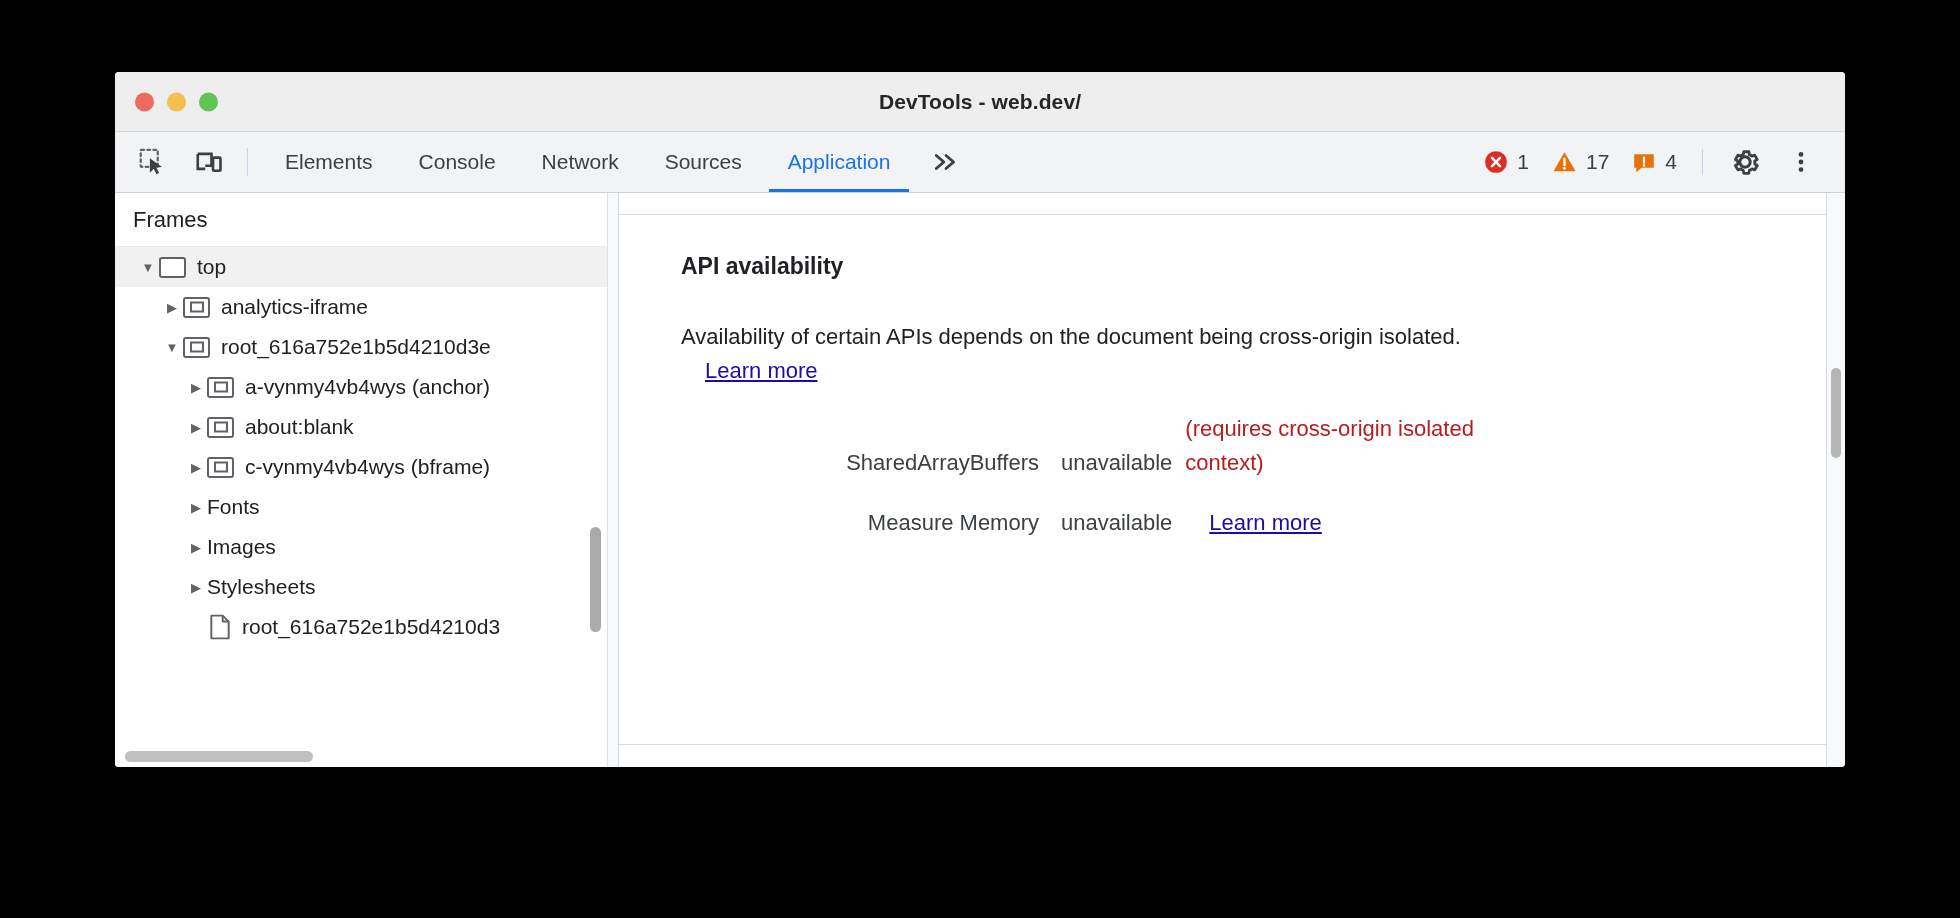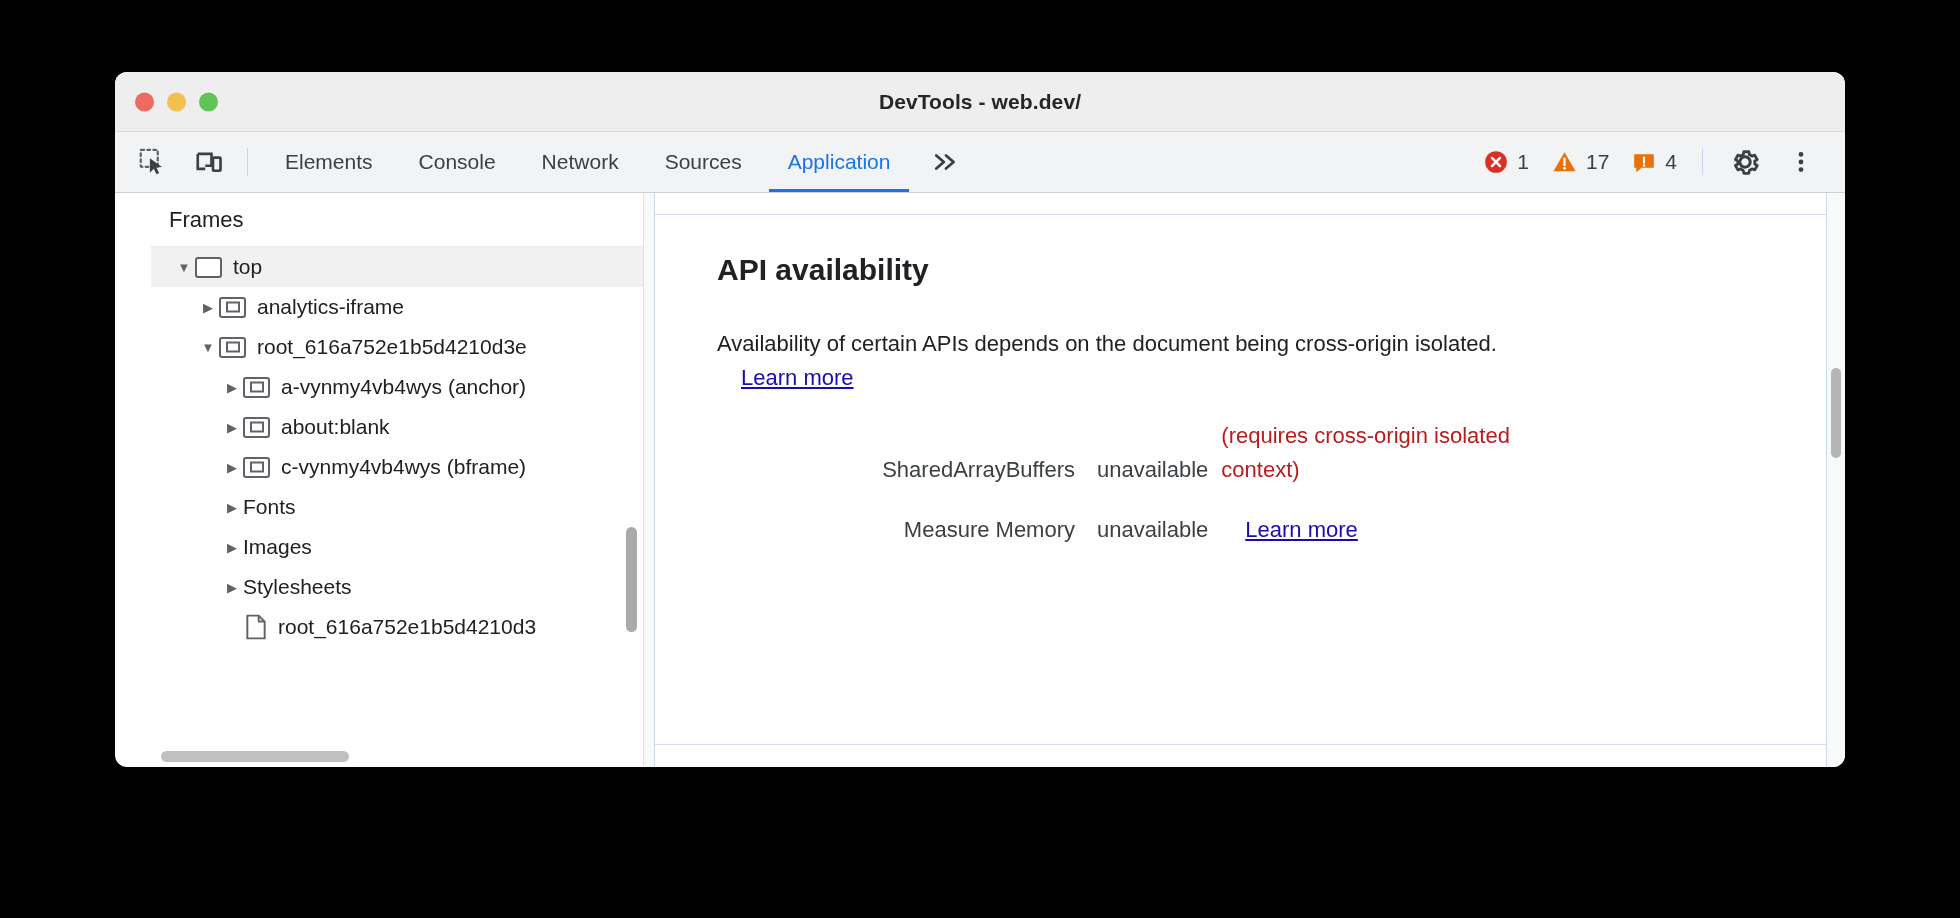--- a/index.html
+++ b/index.html
@@ -10,21 +10,21 @@
     font-family: "Liberation Sans", sans-serif;
     overflow: hidden;
   }
 
   
   #window {
     position: absolute;
     left: 115px; top: 72px;
     width: 1730px; height: 695px;
     background: #ffffff;
-    border-radius: 12px;
+    border-radius: 4px;
     box-shadow: 0 10px 40px rgba(0,0,0,0.45);
     overflow: hidden;
     display: flex;
     flex-direction: column;
   }
 
   #titlebar {
     height: 60px;
     flex: 0 0 60px;
     background: #eeeeee;
@@ -126,21 +126,20 @@
     background: #c7d3f0;
     margin: 0 14px;
   }
 
   
   #body-split {
     flex: 1 1 auto;
     display: flex;
     min-height: 0;
     position: relative;
-    padding-left: 36px;
   }
 
   
   #sidebar {
     width: 493px;
     flex: 0 0 493px;
     background: #ffffff;
     border-right: 1px solid #e0e0e0;
     display: flex;
     flex-direction: column;
@@ -270,21 +269,21 @@
     overflow: hidden;
     position: relative;
   }
   #content-bottom-border {
     position: absolute;
     left: 0; right: 0; bottom: 22px;
     height: 1px;
     background: #d6dcec;
   }
   .api-heading {
-    font-size: 30px;
+    font-size: 23px;
     font-weight: bold;
     color: #202124;
     margin: 0 0 40px 0;
   }
   .api-para {
     font-size: 22px;
     color: #202124;
     line-height: 1.55;
     margin: 0 0 24px 0;
     max-width: 790px;

